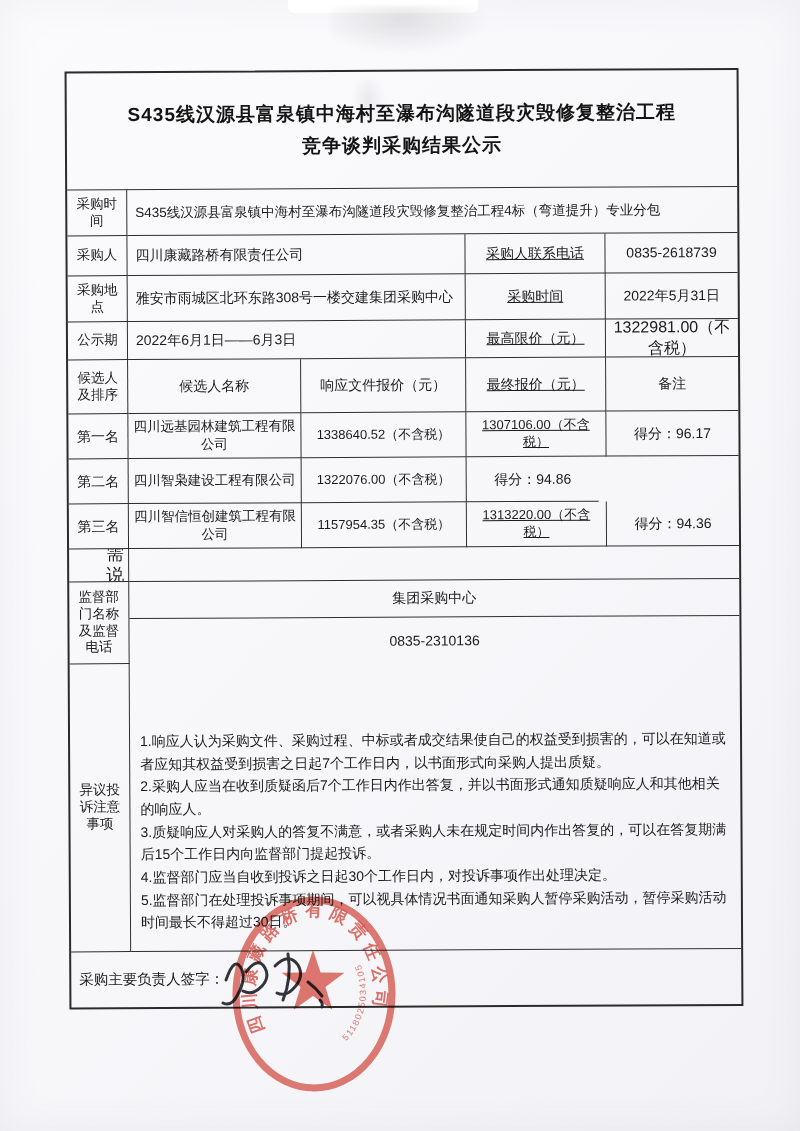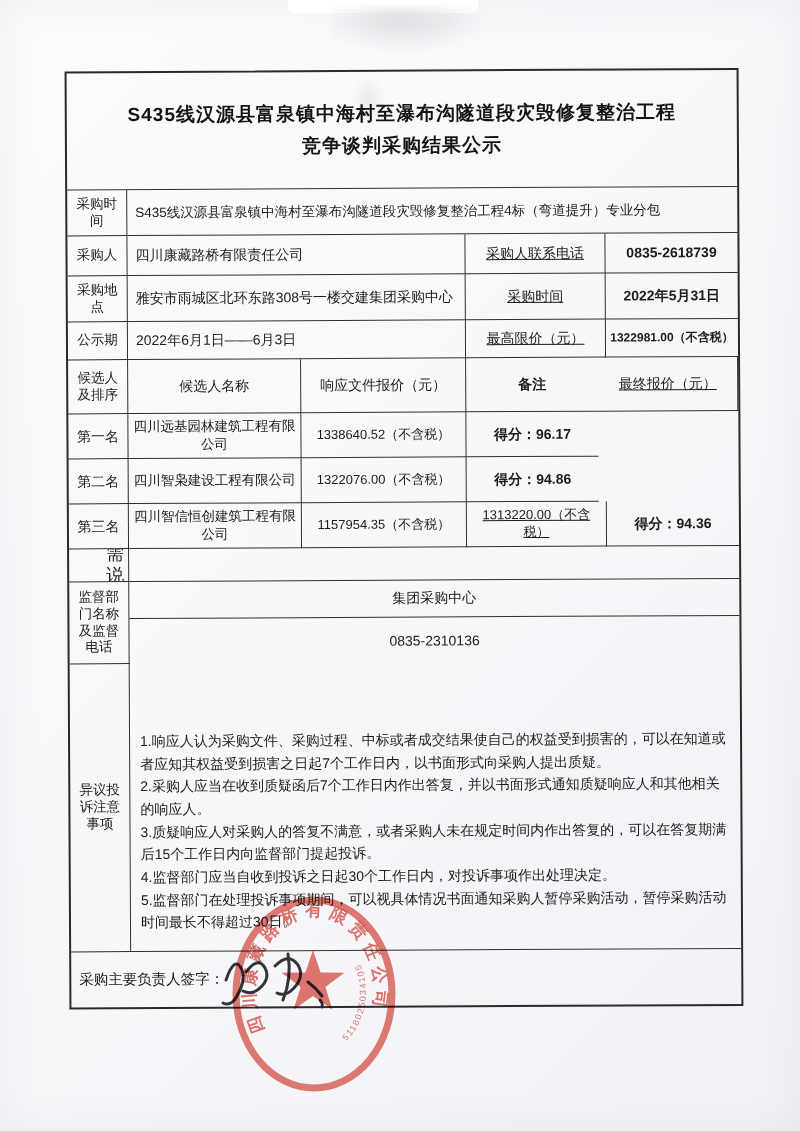--- a/index.html
+++ b/index.html
@@ -51,21 +51,21 @@
     padding:2px 4px;
     overflow:hidden;
   }
   .c.last{border-right:none;}
   .row.bottom .c{border-bottom:none;}
   .c.left{justify-content:flex-start;text-align:left;padding-left:8px;}
   .w-label{flex:0 0 60px;}
   .w-name{flex:0 0 173px;}
   .w-bid{flex:0 0 165px;}
   .w-key{flex:0 0 140px;text-decoration:underline;}
-  .w-val{flex:0 0 132px;font-weight:bold;}
+  .w-val{flex:0 0 132px;}
   .w-value2{flex:0 0 338px;}   
   .w-full{flex:0 0 610px;}     
   .title-block{
     height:116px;border-bottom:1px solid #2f2f2f;
     display:flex;flex-direction:column;align-items:center;justify-content:center;
     gap:4px;
   }
   .title-line{
     font-size:19px;font-weight:bold;letter-spacing:1px;color:#141414;
     text-align:center;line-height:1.45;
@@ -73,21 +73,21 @@
   .h-project{height:46px;}
   .h-purchaser{height:40px;}
   .h-location{height:46px;}
   .h-publicity{height:38px;}
   .h-candheader{height:54px;}
   .h-cand{height:45px;}
   .h-other{height:33px;}
   .h-supervision{height:82px;}
   .h-dispute{height:288px;}
   .h-signature{height:55px;}
-  .small-num{font-size:12px;}
+  .small-num{font-size:16px;}
   .mid-num{font-size:13px;}
   .name-cell{font-size:13.5px;}
   .label-cell{font-size:13.5px;line-height:1.25;}
   .other-label{font-size:18px;line-height:1.2;text-align:right;justify-content:flex-start;padding-left:21px;}
   .sup-right{display:flex;flex-direction:column;flex:0 0 610px;}
   .sup-sub{
     box-sizing:border-box;display:flex;align-items:center;justify-content:center;
     font-size:14px;
   }
   .sup-sub.top{height:37px;border-bottom:1px solid #2f2f2f;}
@@ -149,28 +149,29 @@
       <div class="c w-label h-publicity label-cell">公示期</div>
       <div class="c w-value2 h-publicity left">2022年6月1日——6月3日</div>
       <div class="c w-key h-publicity">最高限价（元）</div>
       <div class="c w-val h-publicity last small-num">1322981.00（不含税）</div>
     </div>
 
     <div class="row h-candheader">
       <div class="c w-label h-candheader label-cell">候选人及排序</div>
       <div class="c w-name h-candheader">候选人名称</div>
       <div class="c w-bid h-candheader">响应文件报价（元）</div>
+      <div class="c w-key h-candheader">最终报价（元）</div>
       <div class="c w-val h-candheader last">备注</div>
-      <div class="c w-key h-candheader">最终报价（元）</div>
     </div>
 
     <div class="row h-cand">
       <div class="c w-label h-cand">第一名</div>
       <div class="c w-name h-cand name-cell">四川远基园林建筑工程有限公司</div>
       <div class="c w-bid h-cand mid-num">1338640.52（不含税）</div>
+      <div class="c w-key h-cand mid-num">1307106.00（不含税）</div>
       <div class="c w-val h-cand last">得分：96.17</div>
     </div>
 
     <div class="row h-cand">
       <div class="c w-label h-cand">第二名</div>
       <div class="c w-name h-cand name-cell">四川智枭建设工程有限公司</div>
       <div class="c w-bid h-cand mid-num">1322076.00（不含税）</div>
       <div class="c w-val h-cand last">得分：94.86</div>
     </div>
 

